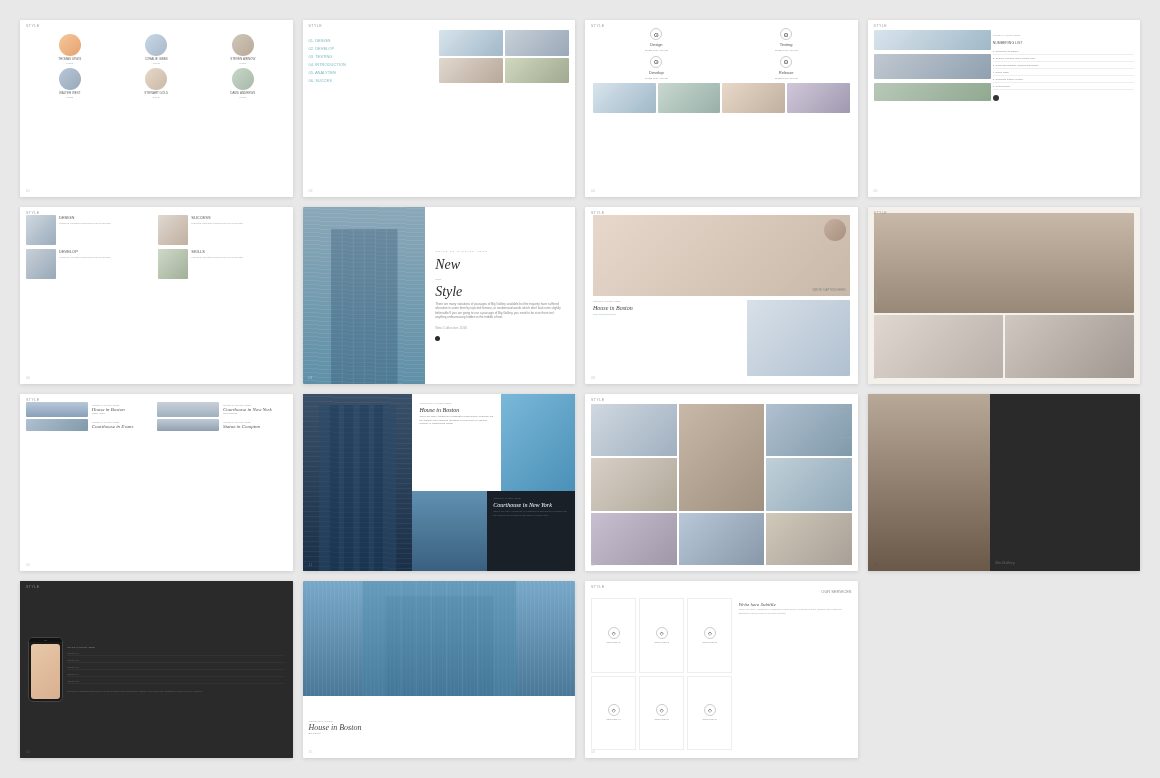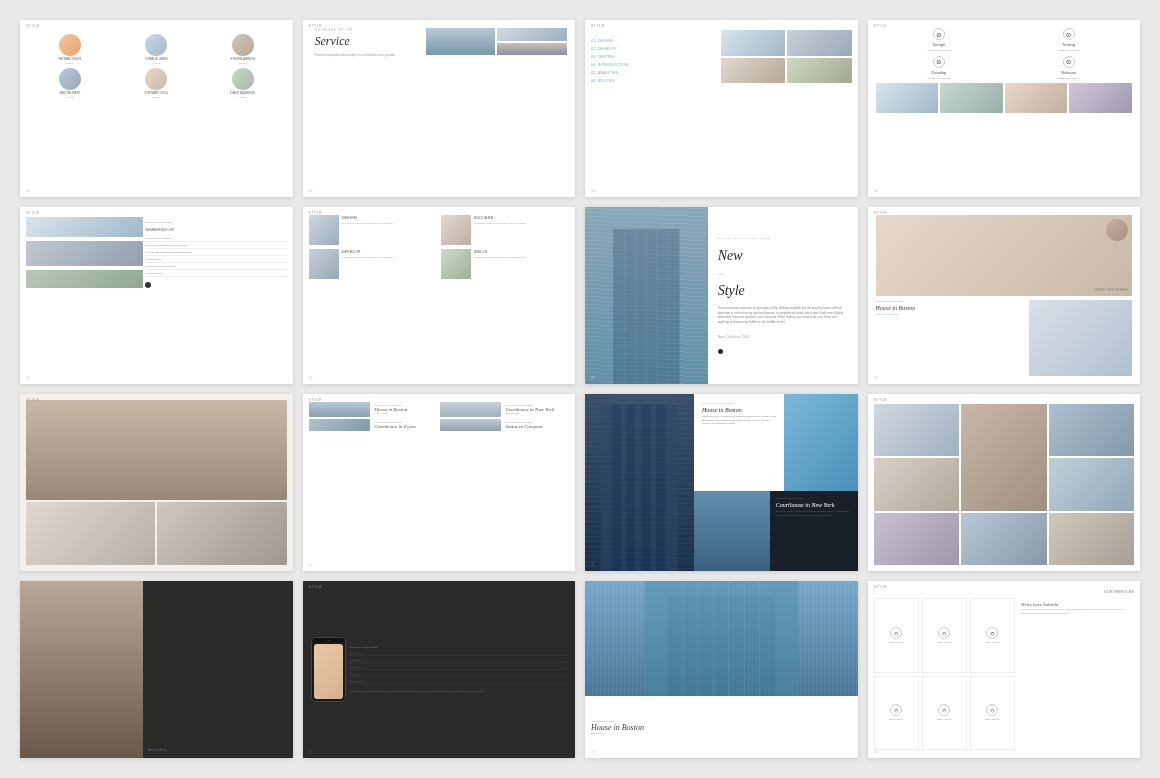--- a/index.html
+++ b/index.html
@@ -232,21 +232,21 @@
         transparent 3px,
         rgba(255,255,255,0.08) 3px,
         rgba(255,255,255,0.08) 4px
       );
     }
     .s2-3 .right-content {
       flex: 1;
       padding: 30px 10px;
       display: flex;
       flex-direction: column;
-      justify-content: space-between;
+      justify-content: center;
     }
     .s2-3 .caption-top { font-size: 2.5px; color: #aaa; font-family: sans-serif; text-transform: uppercase; letter-spacing: 1px; margin-bottom: 4px; }
     .s2-3 .ns-title { font-size: 14px; color: #2a2a2a; font-style: italic; line-height: 1.1; margin-bottom: 3px; }
     .s2-3 .ns-dash { font-size: 6px; color: #999; margin-bottom: 2px; }
     .s2-3 .ns-sub { font-size: 3px; color: #888; font-family: sans-serif; line-height: 1.5; margin-bottom: 6px; }
     .s2-3 .new-collection { font-size: 3.5px; color: #aaa; font-family: sans-serif; }
     .s2-3 .dot { width: 5px; height: 5px; background: #2a2a2a; border-radius: 50%; margin-top: 6px; }
 
     
     .s2-4 {
@@ -427,37 +427,20 @@
         </div>
         <div class="person">
           <div class="avatar person6"></div>
           <span class="pname">DAVID ANDREWS</span>
           <span class="prole">TITLE</span>
         </div>
       </div>
       <span class="slide-number">01</span>
     </div>
 
-    <div class="slide rel">
-      <span class="slide-label">STYLE</span>
-      <div class="s1-2">
-        <div class="left">
-          <div style="font-size:3px;color:#aaa;font-family:sans-serif;text-transform:uppercase;letter-spacing:1px;margin-bottom:2px;">GOURGUE STYLE</div>
-          <div class="service-title">Service</div>
-          <div class="service-sub">Praesent vulputate ullamcorper nisi ut molestie nunc gravida</div>
-        </div>
-        <div class="right">
-          <div class="img-block tall"></div>
-          <div class="img-block arch1"></div>
-          <div class="img-block person-b"></div>
-          <div class="img-block arch3"></div>
-        </div>
-      </div>
-      <span class="slide-number">02</span>
-    </div>
 
     <div class="slide rel">
       <span class="slide-label">STYLE</span>
       <div class="s1-3">
         <div class="list-col">
           <div class="step-item">
             <span class="step-num teal">01. DESIGN</span>
           </div>
           <div class="step-item">
             <span class="step-num teal">02. DEVELOP</span>

